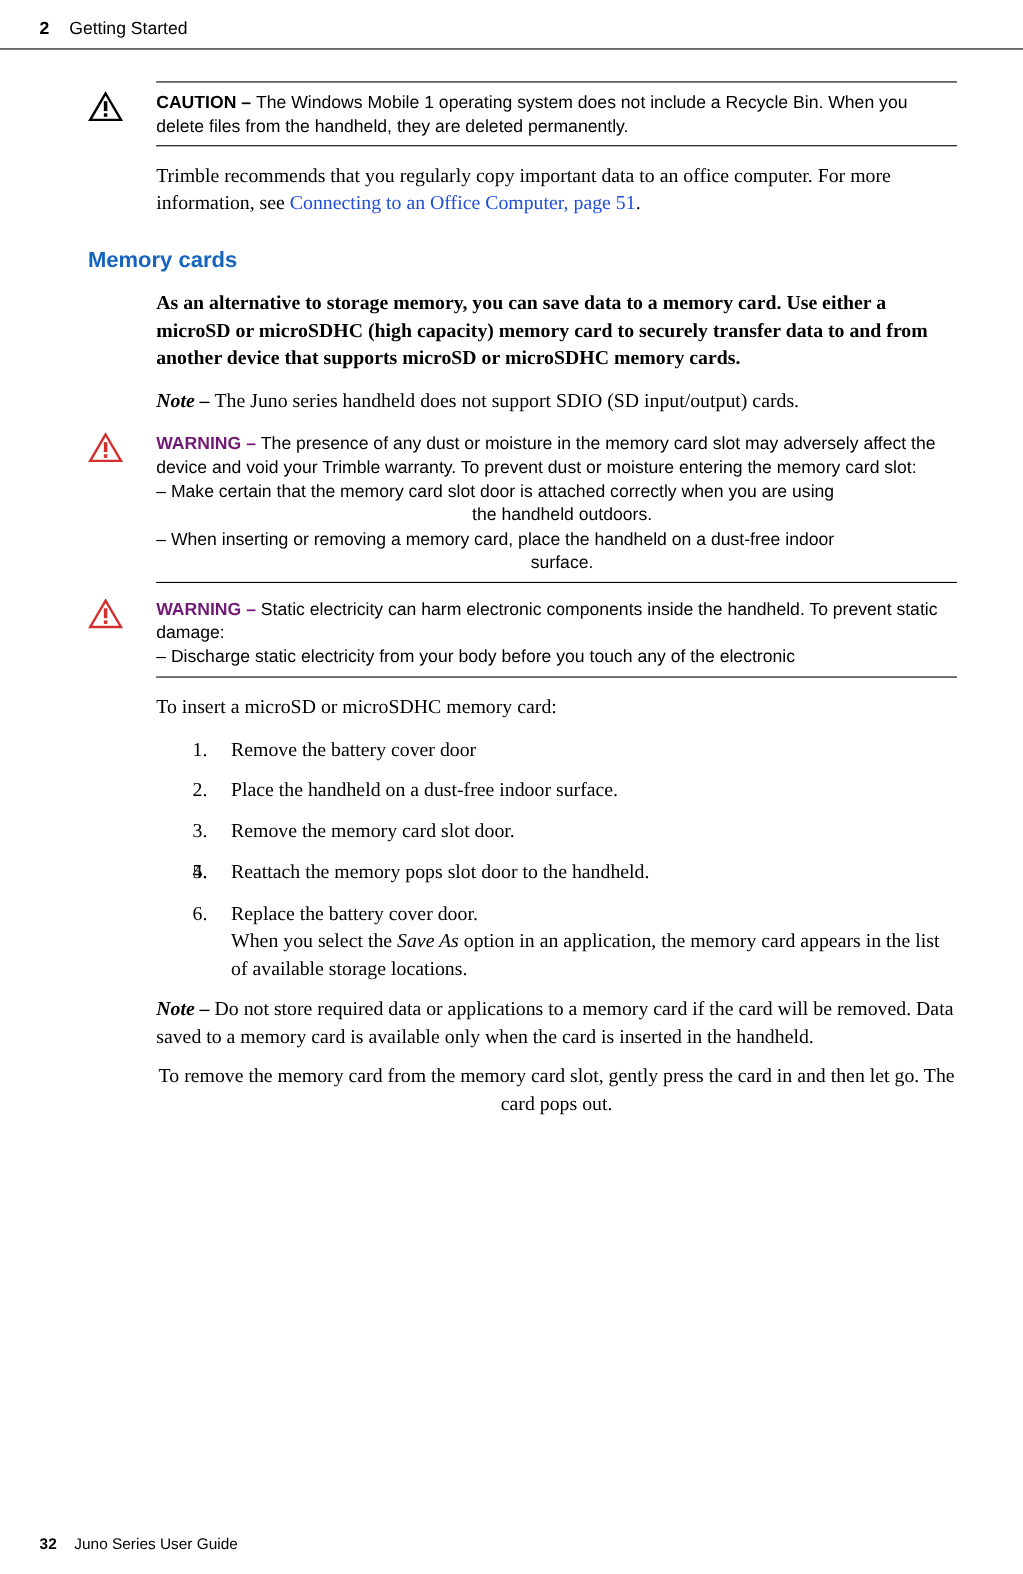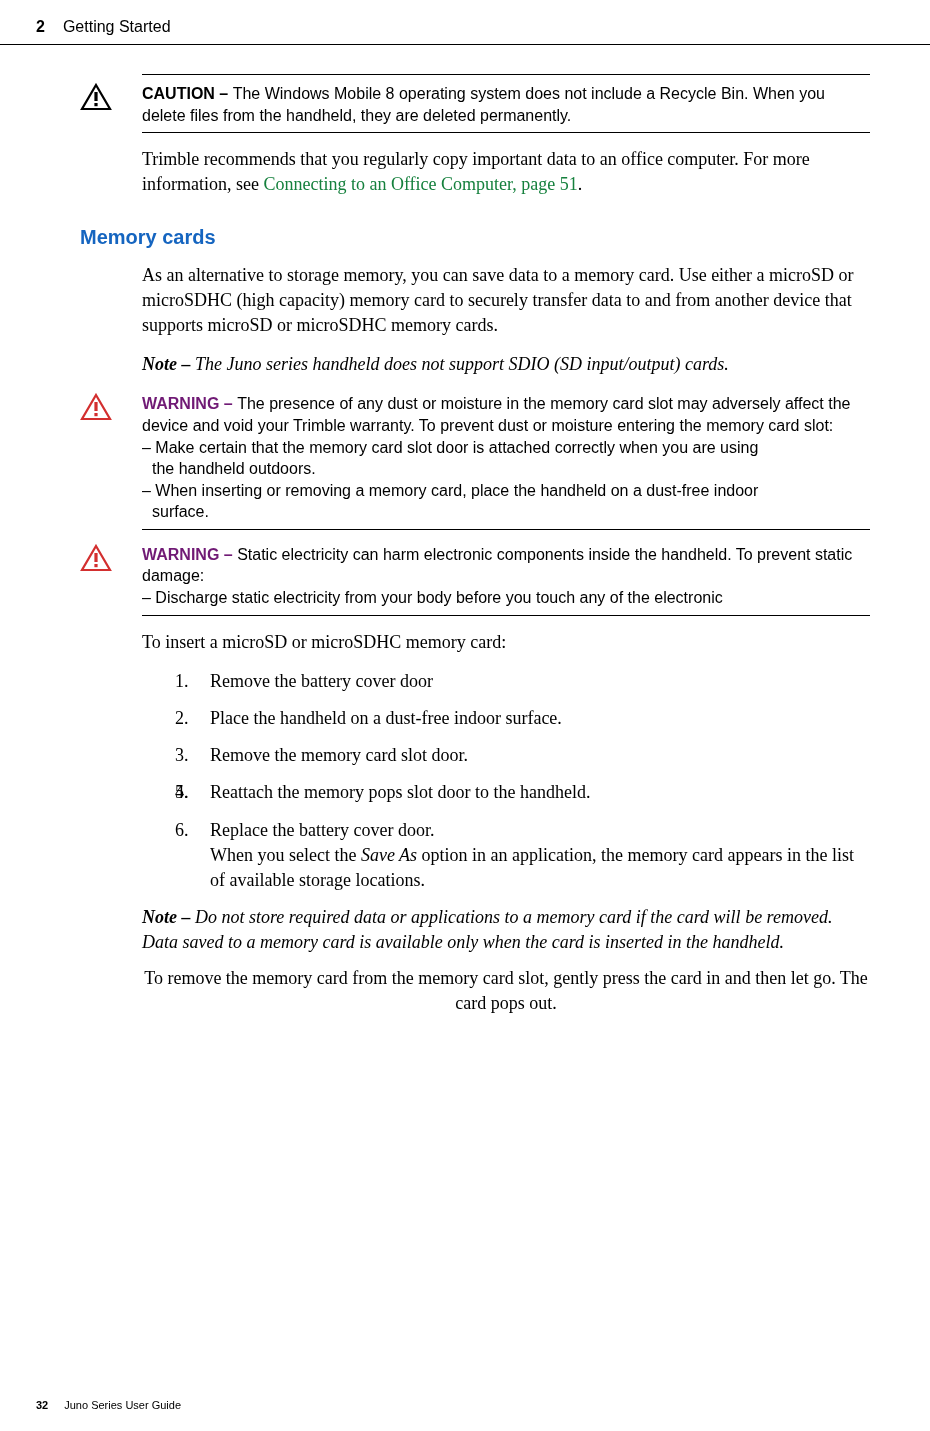--- a/index.html
+++ b/index.html
@@ -66,21 +66,21 @@
       color: #701a75;
     }
     .body-para {
       margin-left: 82px;
       font-size: 18px;
       line-height: 1.4;
       margin-top: 14px;
       margin-bottom: 14px;
     }
     .link {
-      color: #15803d;
+      color: #1d4ed8;
     }
     .section-heading {
       font-family: 'Segoe UI Semibold', Arial, sans-serif;
       color: #1565c0;
       font-weight: bold;
       font-size: 20px;
       margin-left: 20px;
       margin-top: 28px;
       margin-bottom: 14px;
     }
@@ -89,31 +89,31 @@
       font-size: 18px;
       line-height: 1.4;
       margin-top: 4px;
       margin-bottom: 8px;
     }
     .note-bold {
       font-style: italic;
       font-weight: bold;
     }
     .note-italic {
-      font-style: italic;
       text-align: right;
     }
     .sub-indent {
       padding-left: 0;
       text-indent: -10px;
       margin-left: 10px;
     }
     .sub-indent2 {
       padding-left: 10px;
       text-indent: 0;
+      text-align: center;
     }
     ol.steps {
       margin-left: 115px;
       font-size: 18px;
       line-height: 1.4;
       list-style: none;
     }
     ol.steps li {
       margin-bottom: 12px;
       position: relative;
@@ -124,21 +124,21 @@
       left: 0;
     }
     .step-sub {
     }
     .italic-inline { font-style: italic; }
     .footer {
       position: absolute;
       bottom: 20px;
       left: 36px;
       font-family: 'Segoe UI', Arial, sans-serif;
-      font-size: 11px;
+      font-size: 14px;
     }
     .footer-num {
       font-weight: bold;
       margin-right: 16px;
     }
     svg.warn-icon {
       width: 32px;
       height: 30px;
     }
   </style>
@@ -156,33 +156,33 @@
     <div class="rule-top"></div>
     <div class="caution-content">
       <div class="caution-icon">
         <svg class="warn-icon" viewBox="0 0 32 30">
             <path d="M16 2 L30 26 L2 26 Z" fill="none" stroke="#000" stroke-width="2.2"></path>
             <rect x="14.4" y="9" width="3.2" height="9" fill="#000"></rect>
             <rect x="14.4" y="20" width="3.2" height="3.2" fill="#000"></rect>
           </svg>
       </div>
       <div class="caution-text">
-        <span class="caution-label-black">CAUTION – </span><span>The Windows Mobile 8 operating system does not include a Recycle Bin. When you delete files from the handheld, they are deleted permanently.</span>
+        <span class="caution-label-black">CAUTION – </span><span>The Windows Mobile 1 operating system does not include a Recycle Bin. When you delete files from the handheld, they are deleted permanently.</span>
       </div>
     </div>
     <div class="rule-bottom"></div>
   </div>
 
   <p class="body-para">
     <span>Trimble recommends that you regularly copy important data to an office computer. For more information, see </span><span class="link">Connecting to an Office Computer, page 51</span><span>.</span>
   </p>
 
   <h2 class="section-heading">Memory cards</h2>
 
-  <p class="body-para" style="margin-top:10px;">As an alternative to storage memory, you can save data to a memory card. Use either a microSD or  microSDHC (high capacity) memory card to securely transfer data to and from another device that supports microSD or microSDHC memory cards.</p>
+  <p class="body-para" style="margin-top:10px;font-weight:bold;">As an alternative to storage memory, you can save data to a memory card. Use either a microSD or  microSDHC (high capacity) memory card to securely transfer data to and from another device that supports microSD or microSDHC memory cards.</p>
 
   <p class="note-para">
     <span class="note-bold">Note – </span><span class="note-italic">The Juno series handheld does not support SDIO (SD input/output) cards.</span>
   </p>
 
   <div class="caution-block">
     <div class="caution-content">
       <div class="caution-icon">
         <svg class="warn-icon" viewBox="0 0 32 30">
             <path d="M16 2 L30 26 L2 26 Z" fill="none" stroke="#d32f2f" stroke-width="2.2"></path>

